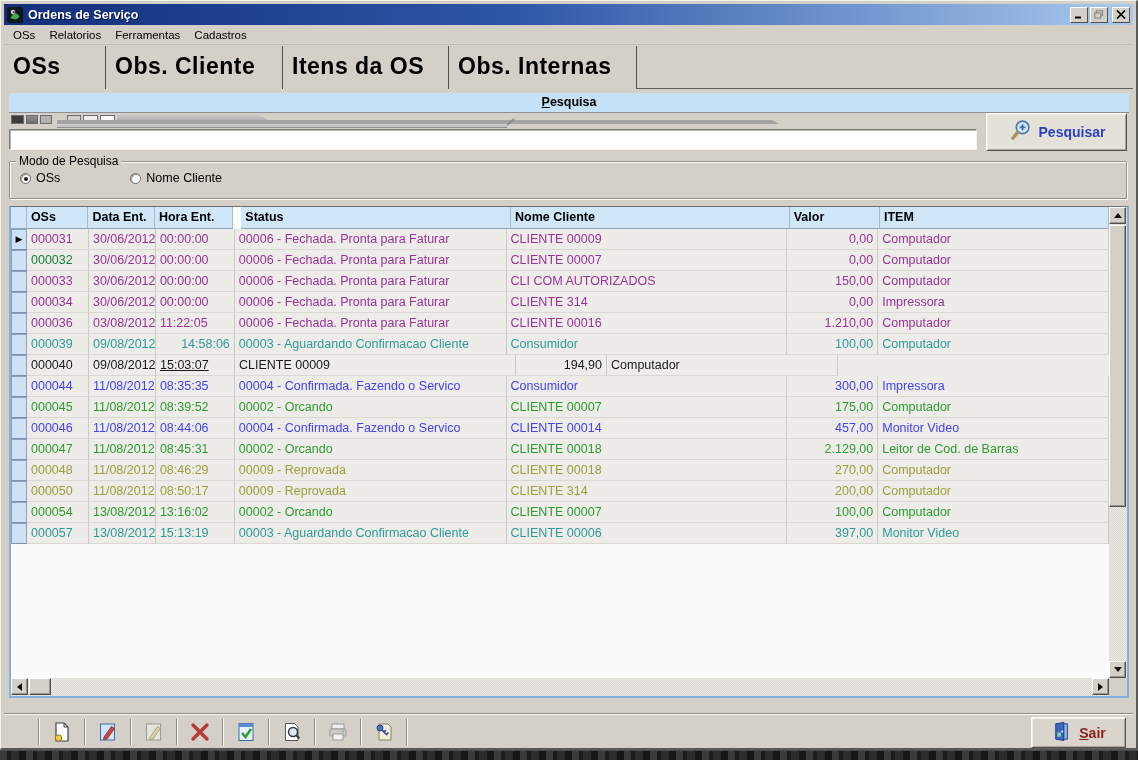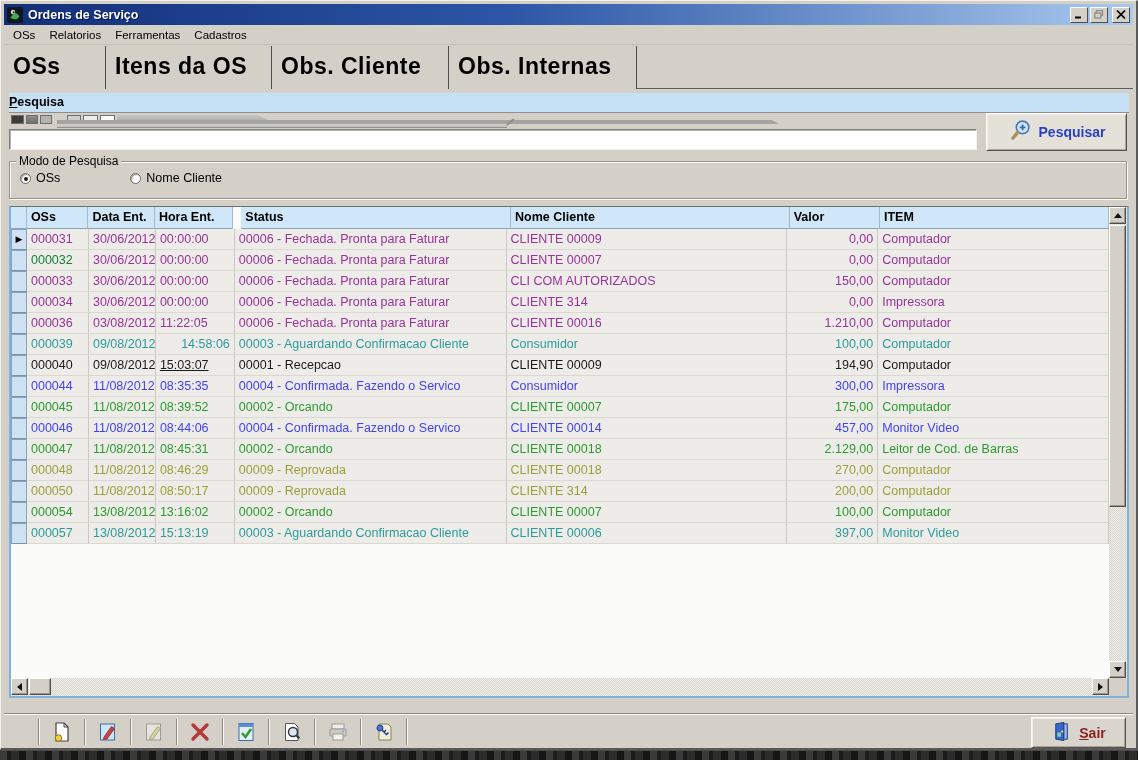--- a/index.html
+++ b/index.html
@@ -20,21 +20,21 @@
   
   .menubar{position:absolute;left:3px;top:25px;right:3px;height:19px;display:flex;align-items:center;
     border-bottom:1px solid #c2beb6;padding-left:4px;}
   .menu-item{padding:2px 9px 2px 5px;font-size:11.5px;}
   
   .tabbar{position:absolute;left:3px;top:45px;right:3px;height:43px;border-bottom:1px solid #5f5f5f;display:flex;}
   .tab{height:43px;line-height:41px;padding-left:9px;font-size:23px;font-weight:bold;letter-spacing:0.5px;
     border-right:1px solid #4e4e4e;white-space:nowrap;overflow:hidden;background:#d4d0c8;}
   
   .pesq-bar{position:absolute;left:8px;top:92px;width:1120px;height:20px;background:#c6e0f6;
-    border-bottom:1px solid #8f8f8f;font-weight:bold;font-size:12.5px;line-height:19px;}
+    border-bottom:1px solid #8f8f8f;text-align:center;font-weight:bold;font-size:12.5px;line-height:19px;}
   
   .deco{position:absolute;left:8px;top:114px;width:1120px;height:13px;}
   .deco .bx{position:absolute;top:0;height:9px;border:1px solid #6e6e6c;}
   .deco .bandA{position:absolute;left:48px;top:0;width:215px;height:9px;background:linear-gradient(180deg,#c7c7c5,#9f9f9d);
     clip-path:polygon(0 0,88% 0,100% 100%,0 100%);}
   .deco .bandB{position:absolute;left:48px;top:5px;width:722px;height:4px;background:#a3a3a1;
     clip-path:polygon(0 0,99% 0,100% 100%,0 100%);}
   .deco .bandC{position:absolute;left:48px;top:10px;width:450px;height:3px;background:#c4c4c2;border-bottom:1px solid #8f8f8d;}
   .deco .tick{position:absolute;left:497px;top:6px;width:9px;height:2px;background:#8f8f8d;transform:rotate(-40deg);}
   
@@ -136,22 +136,22 @@
 
     <div class="menubar" id="menubar">
         <span class="menu-item">OSs</span>
         <span class="menu-item">Relatorios</span>
         <span class="menu-item">Ferramentas</span>
         <span class="menu-item">Cadastros</span>
       </div>
 
     <div class="tabbar" id="tabbar">
         <div class="tab sel" style="width: 102px;">OSs</div>
+        <div class="tab" style="width: 177px;">Obs. Cliente</div>
         <div class="tab" style="width: 166px;">Itens da OS</div>
-        <div class="tab" style="width: 177px;">Obs. Cliente</div>
         <div class="tab" style="width: 188px;">Obs. Internas</div>
       </div>
 
     <div class="pesq-bar">
       <span><u>P</u>esquisa</span>
     </div>
 
     <div class="deco">
       <span class="bx" style="left:2px;width:13px;background:#3c3c3a;"></span>
       <span class="bx" style="left:17px;width:12px;background:linear-gradient(180deg,#8d8d8b,#6e6e6c);"></span>
@@ -264,21 +264,20 @@
               <div class="gcell c-status" style="width: 272px; color: rgb(46, 155, 155);">00003 - Aguardando Confirmacao Cliente</div>
               <div class="gcell c-client" style="width: 281px; color: rgb(46, 155, 155);">Consumidor</div>
               <div class="gcell c-value" style="width: 91px; color: rgb(46, 155, 155);">100,00</div>
               <div class="gcell c-item" style="width: 231px; color: rgb(46, 155, 155);">Computador</div>
             </div>
             <div class="grow">
               <div class="indcell"></div>
               <div class="gcell c-os" style="width: 62px; color: rgb(26, 26, 26);">000040</div>
               <div class="gcell c-date" style="width: 67px; color: rgb(26, 26, 26);">09/08/2012</div>
               <div class="gcell c-time" style="width: 79px; color: rgb(26, 26, 26); text-decoration: underline;">15:03:07</div>
-              <div class="gcell c-status" style="width: 272px; color: rgb(26, 26, 26);">00001 - Recepcao</div>
               <div class="gcell c-client" style="width: 281px; color: rgb(26, 26, 26);">CLIENTE 00009</div>
               <div class="gcell c-value" style="width: 91px; color: rgb(26, 26, 26);">194,90</div>
               <div class="gcell c-item" style="width: 231px; color: rgb(26, 26, 26);">Computador</div>
             </div>
             <div class="grow">
               <div class="indcell"></div>
               <div class="gcell c-os" style="width: 62px; color: rgb(67, 67, 240);">000044</div>
               <div class="gcell c-date" style="width: 67px; color: rgb(67, 67, 240);">11/08/2012</div>
               <div class="gcell c-time" style="width: 79px; color: rgb(67, 67, 240);">08:35:35</div>
               <div class="gcell c-status" style="width: 272px; color: rgb(67, 67, 240);">00004 - Confirmada. Fazendo o Servico</div>

